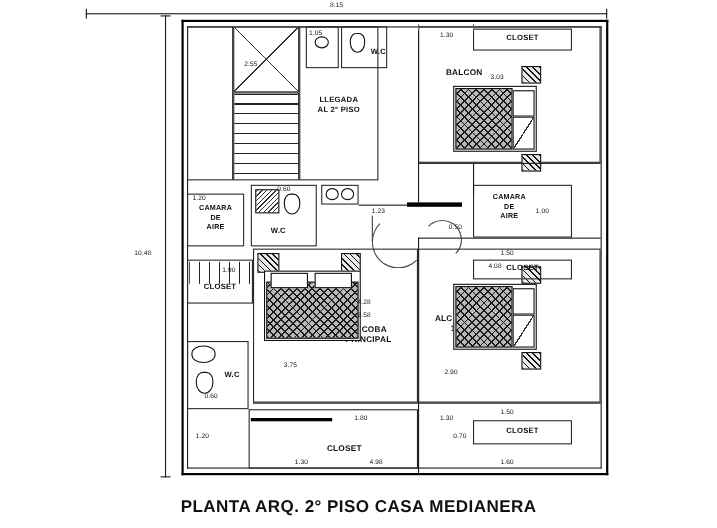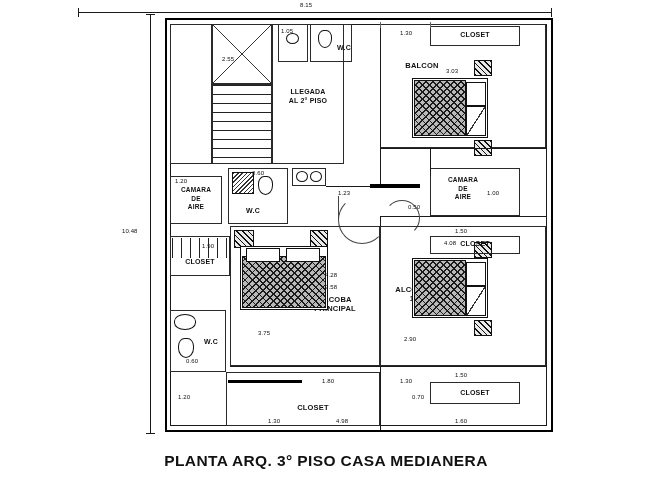--- a/index.html
+++ b/index.html
@@ -209,15 +209,15 @@
   <div class="room" style="left:226px;top:372px;width:154px;height:54px;"></div>
   <div class="lbl" style="left:288px;top:404px;width:50px;font-size:7.5px;">CLOSET</div>
   <div class="dim" style="left:322px;top:378px;">1.80</div>
   <div class="dim" style="left:400px;top:378px;">1.30</div>
   <div class="dim" style="left:268px;top:418px;">1.30</div>
   <div class="dim" style="left:336px;top:418px;">4.98</div>
 
   <div class="ln vl" style="left:380px;top:22px;height:6px;background:#666;"></div>
   <div class="ln vl" style="left:430px;top:22px;height:6px;background:#666;"></div>
 
-  <div class="title" style="top:452px;">PLANTA ARQ. 3° PISO CASA MEDIANERA</div>
+  <div class="title" style="top:452px;">PLANTA ARQ. 2° PISO CASA MEDIANERA</div>
 
 </div>
 
 </body></html>

